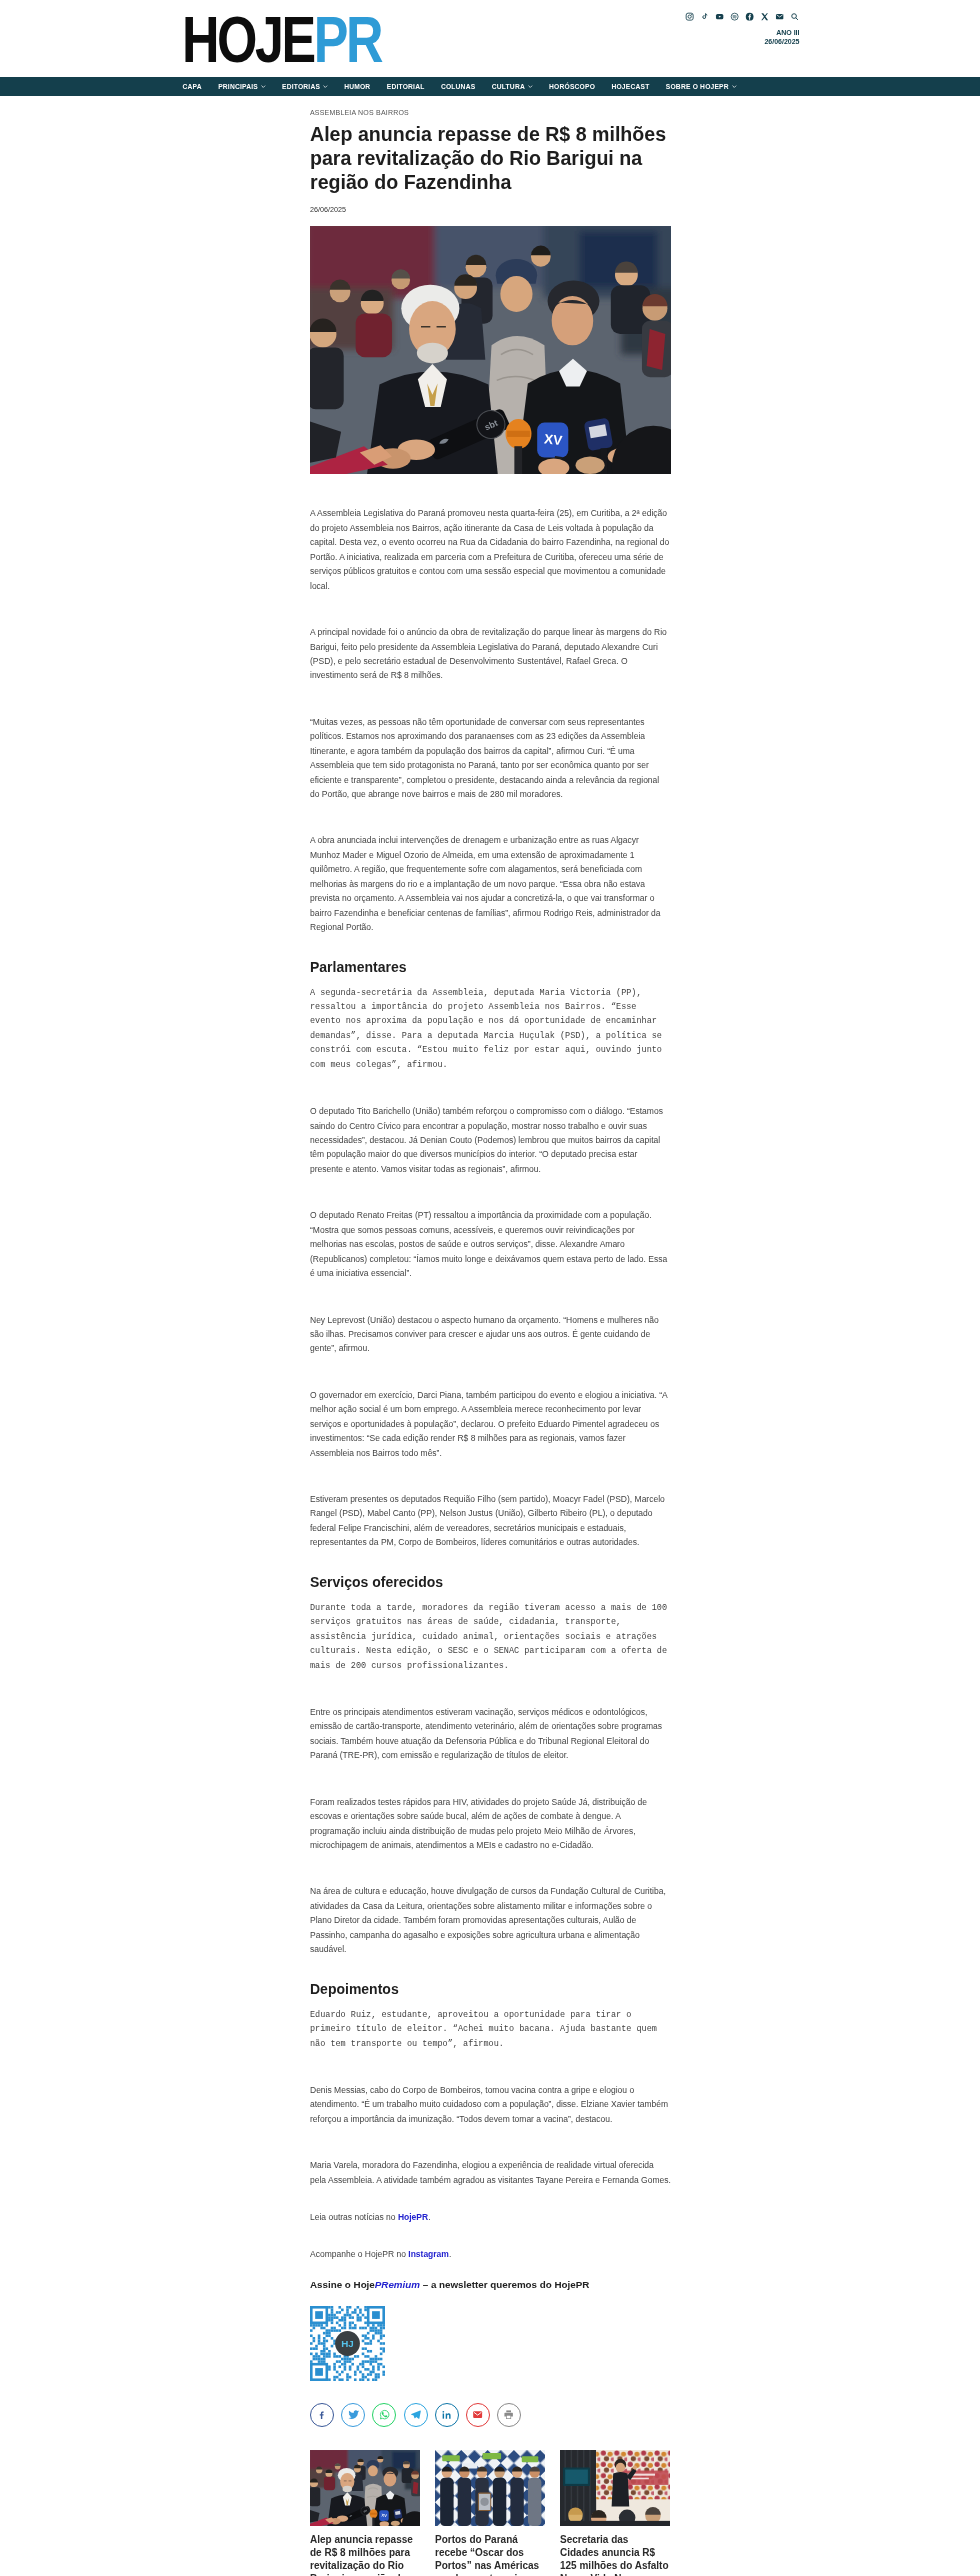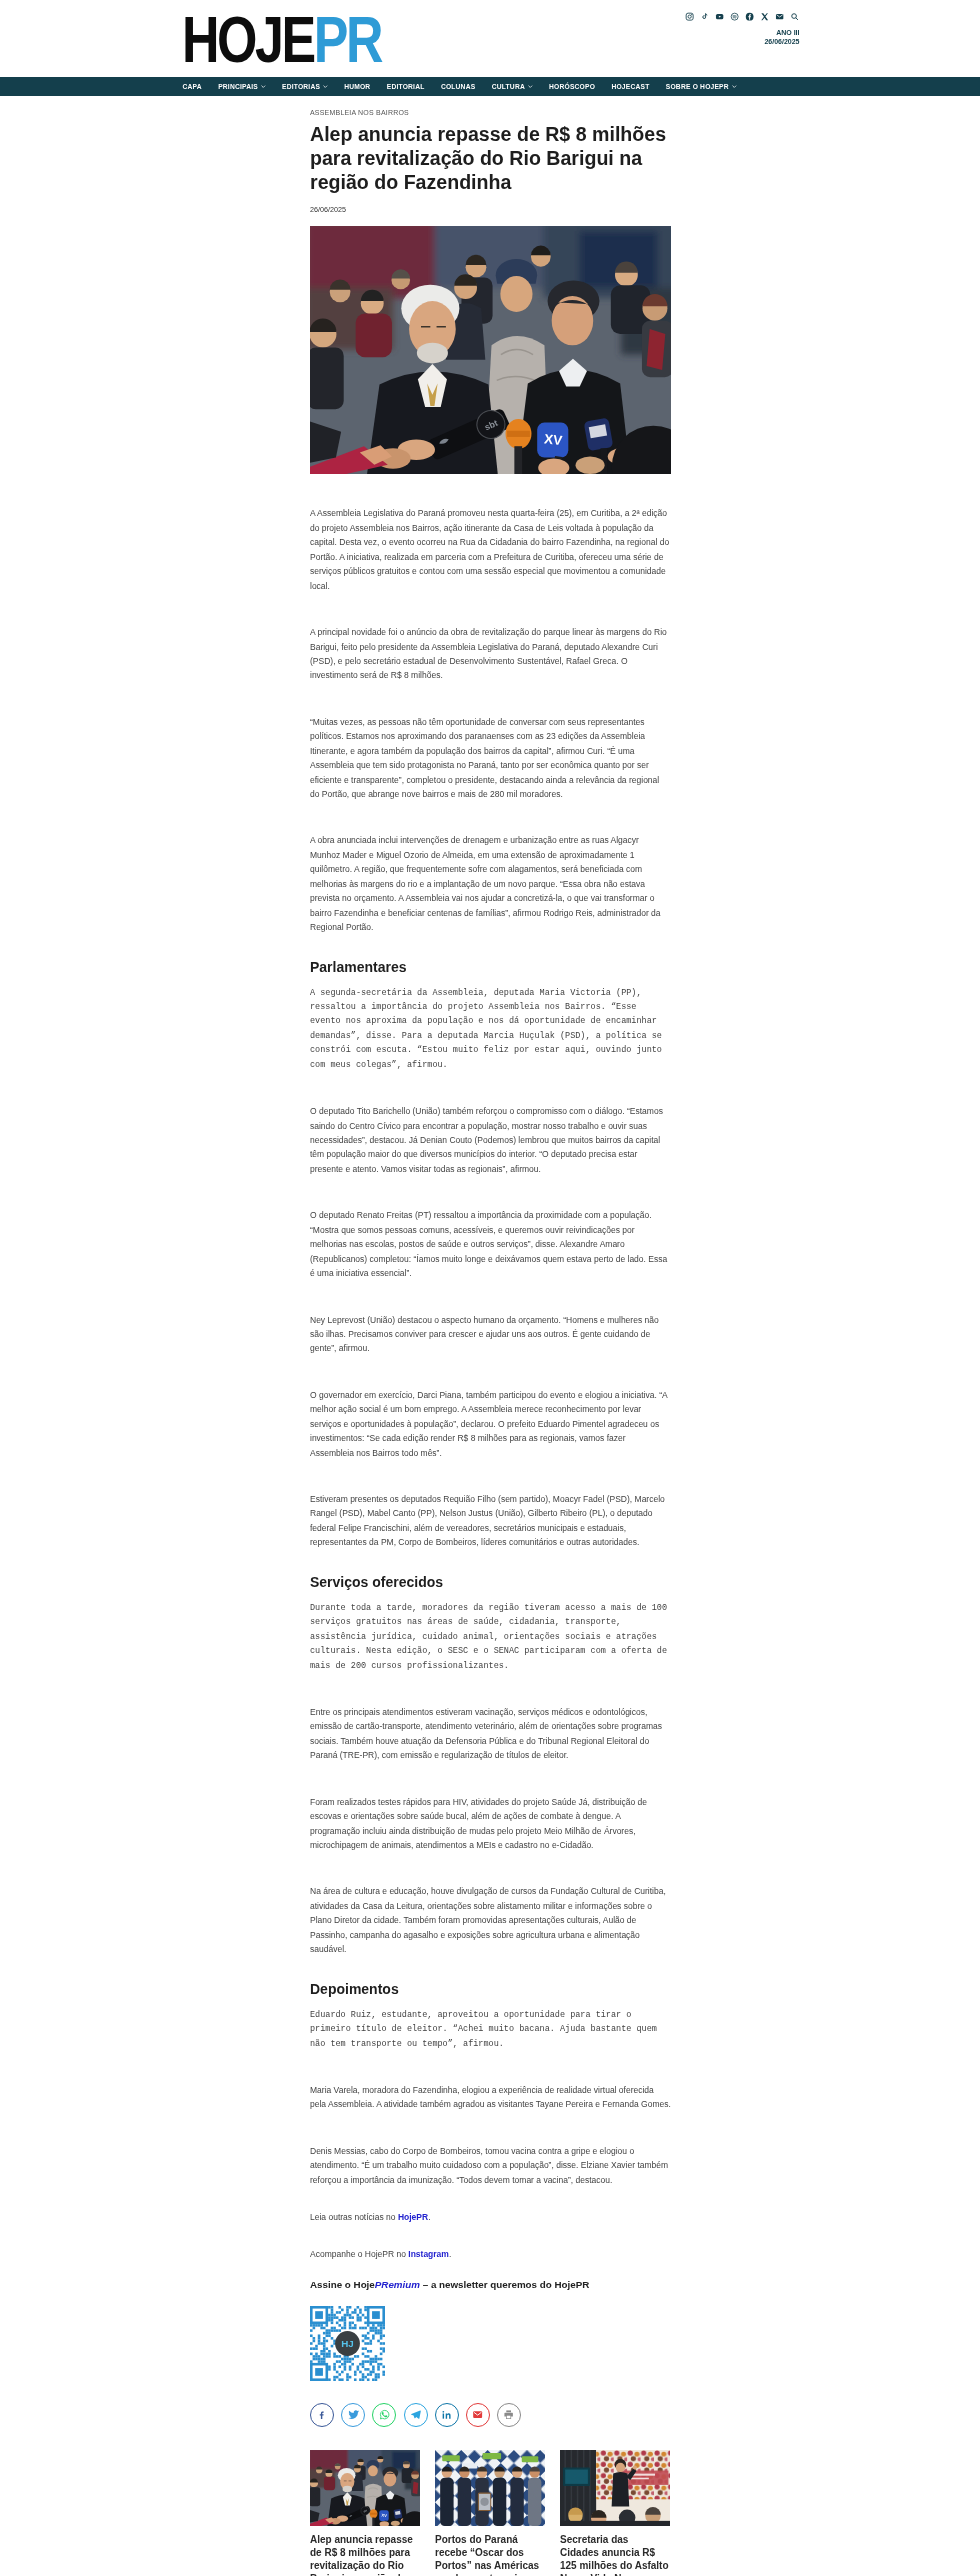--- a/index.html
+++ b/index.html
@@ -300,22 +300,22 @@
     <p class="body-p">Estiveram presentes os deputados Requião Filho (sem partido), Moacyr Fadel (PSD), Marcelo Rangel (PSD), Mabel Canto (PP), Nelson Justus (União), Gilberto Ribeiro (PL), o deputado federal Felipe Francischini, além de vereadores, secretários municipais e estaduais, representantes da PM, Corpo de Bombeiros, líderes comunitários e outras autoridades.</p>
 
     <h2 class="sec">Serviços oferecidos</h2>
     <p class="body-p">Durante toda a tarde, moradores da região tiveram acesso a mais de 100 serviços gratuitos nas áreas de saúde, cidadania, transporte, assistência jurídica, cuidado animal, orientações sociais e atrações culturais. Nesta edição, o SESC e o SENAC participaram com a oferta de mais de 200 cursos profissionalizantes.</p>
     <p class="body-p">Entre os principais atendimentos estiveram vacinação, serviços médicos e odontológicos, emissão de cartão-transporte, atendimento veterinário, além de orientações sobre programas sociais. Também houve atuação da Defensoria Pública e do Tribunal Regional Eleitoral do Paraná (TRE-PR), com emissão e regularização de títulos de eleitor.</p>
     <p class="body-p">Foram realizados testes rápidos para HIV, atividades do projeto Saúde Já, distribuição de escovas e orientações sobre saúde bucal, além de ações de combate à dengue. A programação incluiu ainda distribuição de mudas pelo projeto Meio Milhão de Árvores, microchipagem de animais, atendimentos a MEIs e cadastro no e-Cidadão.</p>
     <p class="body-p">Na área de cultura e educação, houve divulgação de cursos da Fundação Cultural de Curitiba, atividades da Casa da Leitura, orientações sobre alistamento militar e informações sobre o Plano Diretor da cidade. Também foram promovidas apresentações culturais, Aulão de Passinho, campanha do agasalho e exposições sobre agricultura urbana e alimentação saudável.</p>
 
     <h2 class="sec">Depoimentos</h2>
     <p class="body-p">Eduardo Ruiz, estudante, aproveitou a oportunidade para tirar o primeiro título de eleitor. “Achei muito bacana. Ajuda bastante quem não tem transporte ou tempo”, afirmou.</p>
+    <p class="body-p">Denis Messias, cabo do Corpo de Bombeiros, tomou vacina contra a gripe e elogiou o atendimento. “É um trabalho muito cuidadoso com a população”, disse. Elziane Xavier também reforçou a importância da imunização. “Todos devem tomar a vacina”, destacou.</p>
     <p class="body-p">Maria Varela, moradora do Fazendinha, elogiou a experiência de realidade virtual oferecida pela Assembleia. A atividade também agradou as visitantes Tayane Pereira e Fernanda Gomes.</p>
-    <p class="body-p">Denis Messias, cabo do Corpo de Bombeiros, tomou vacina contra a gripe e elogiou o atendimento. “É um trabalho muito cuidadoso com a população”, disse. Elziane Xavier também reforçou a importância da imunização. “Todos devem tomar a vacina”, destacou.</p>
 
     <div class="follow-block">
       <p class="body-p"><span>Leia outras notícias no </span><a href="#" class="txt-link">HojePR</a><span>.</span></p>
       <p class="body-p"><span>Acompanhe o HojePR no </span><a href="#" class="txt-link">Instagram</a><span>.</span></p>
     </div>
 
     <p class="newsletter"><span>Assine o Hoje</span><em class="premium">PRemium</em><span> – a newsletter queremos do HojePR</span></p>
 
     <div class="qr-wrap">
       <svg id="qrsvg" viewBox="0 0 145 145">

